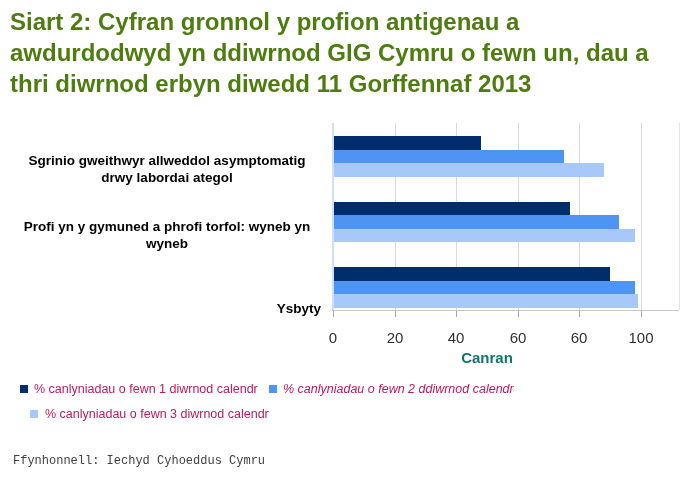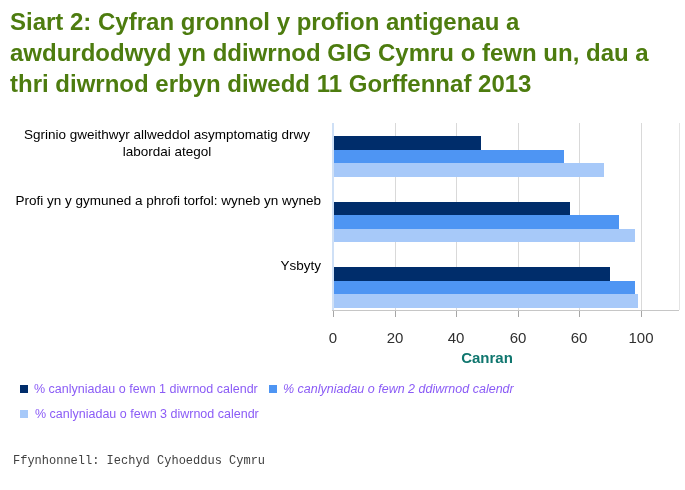--- a/index.html
+++ b/index.html
@@ -11,24 +11,24 @@
   .zero-line{position:absolute;top:123px;height:187px;width:2px;background:#cfe0f6;}
   .plot-right-border{position:absolute;left:679px;top:123px;height:187px;width:1px;background:#e4e4e4;}
   .axis-line{position:absolute;left:332px;top:310px;width:347px;height:1px;background:#c6c6c6;}
   .tick{position:absolute;top:310px;height:7px;width:1px;background:#a6a6a6;}
   .tick-label{position:absolute;top:329px;width:46px;text-align:center;
               font-size:15px;color:#303030;}
   .xlabel{position:absolute;left:333px;top:349px;width:308px;text-align:center;
           font-weight:bold;font-size:15px;color:#0f766e;}
   .bar{position:absolute;left:334px;height:13.5px;}
   .cat-row{position:absolute;left:8px;width:316px;height:60px;display:flex;
-           align-items:flex-start;justify-content:flex-end;padding-right:3px;box-sizing:border-box;}
+           align-items:flex-end;justify-content:flex-end;padding-right:3px;box-sizing:border-box;font-weight:bold;}
   .cat-text{max-width:308px;text-align:center;font-size:13.5px;line-height:17px;color:#000;}
   .legend-item{position:absolute;display:flex;gap:6px;align-items:flex-start;
-               font-size:12.5px;line-height:15px;color:#8b5cf6;}
+               font-size:12.5px;line-height:15px;color:#be185d;}
   .legend-swatch{width:8px;height:8px;margin-top:3px;flex:none;}
   .source{position:absolute;left:13px;top:454px;font-size:12px;color:#404040;font-family:Liberation Mono, monospace;}
 </style>
 </head>
 <body>
 
 <div class="canvas">
 
   <div class="title">
     <div>Siart 2: Cyfran gronnol y profion antigenau a</div>
@@ -82,20 +82,20 @@
 
   <div id="legend">
       <div class="legend-item" style="left: 20px; top: 382px;">
         <span class="legend-swatch" style="background: rgb(0, 45, 107);"></span>
         <span>% canlyniadau o fewn 1 diwrnod calendr</span>
       </div>
       <div class="legend-item" style="left: 269px; top: 382px; font-style: italic;">
         <span class="legend-swatch" style="background: rgb(78, 149, 243);"></span>
         <span>% canlyniadau o fewn 2 ddiwrnod calendr</span>
       </div>
-      <div class="legend-item" style="left: 20px; top: 407px; gap: 7px;">
+      <div class="legend-item" style="left: 30px; top: 407px; gap: 7px;">
         <span class="legend-swatch" style="background: rgb(167, 201, 249);"></span>
         <span>% canlyniadau o fewn 3 diwrnod calendr</span>
       </div>
     </div>
 
   <div class="source">Ffynhonnell: Iechyd Cyhoeddus Cymru</div>
 </div>
 
 </body></html>

